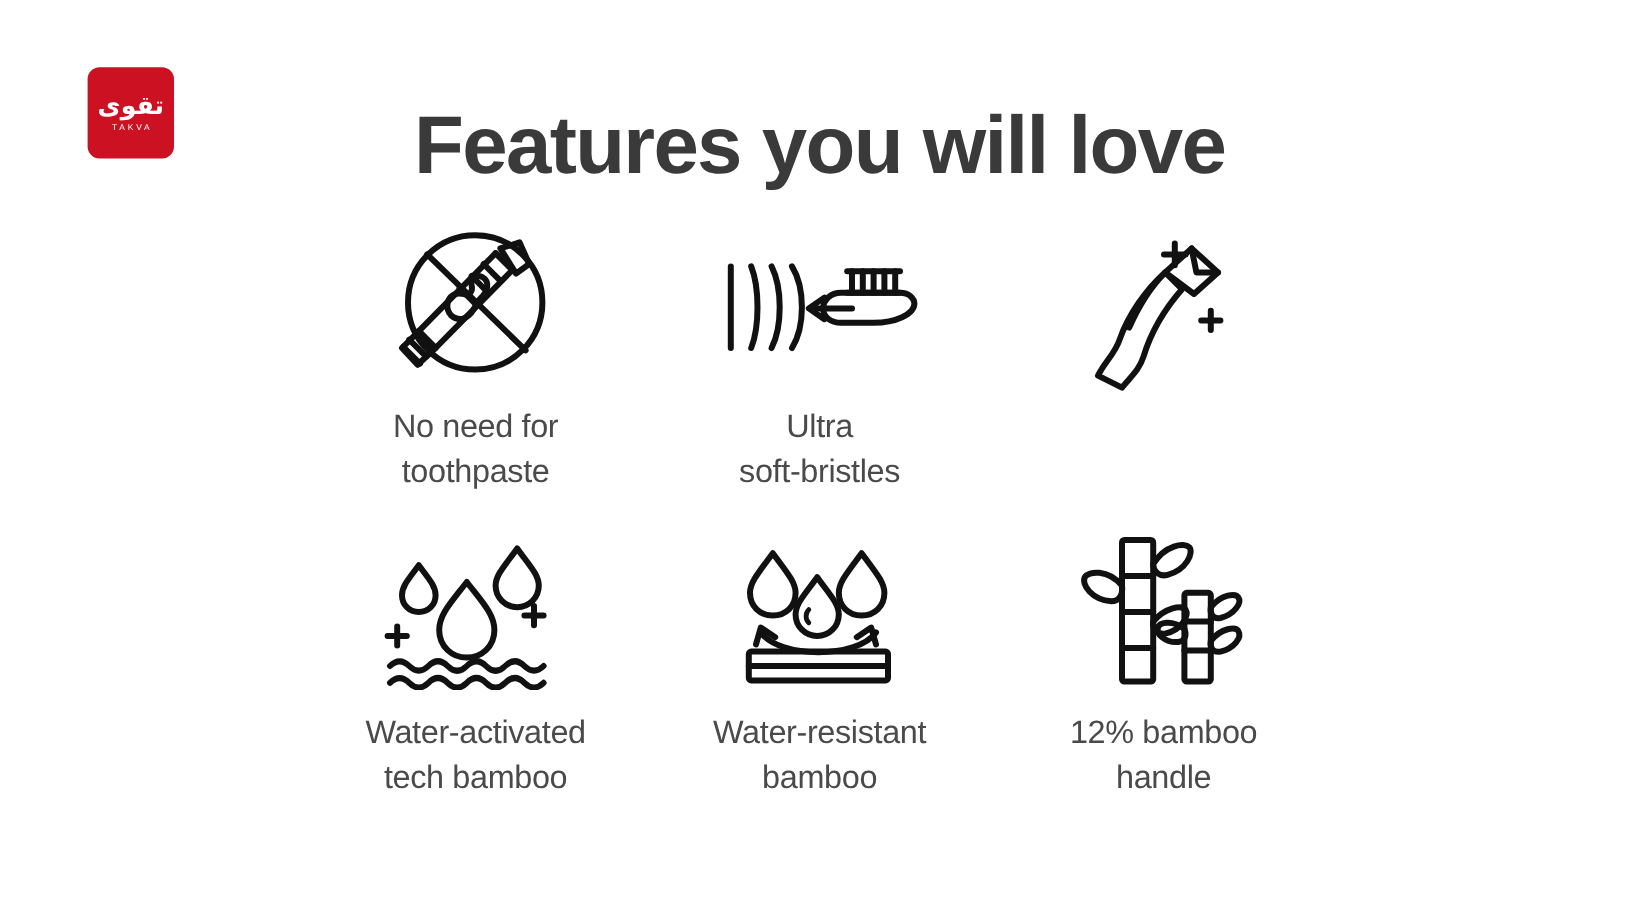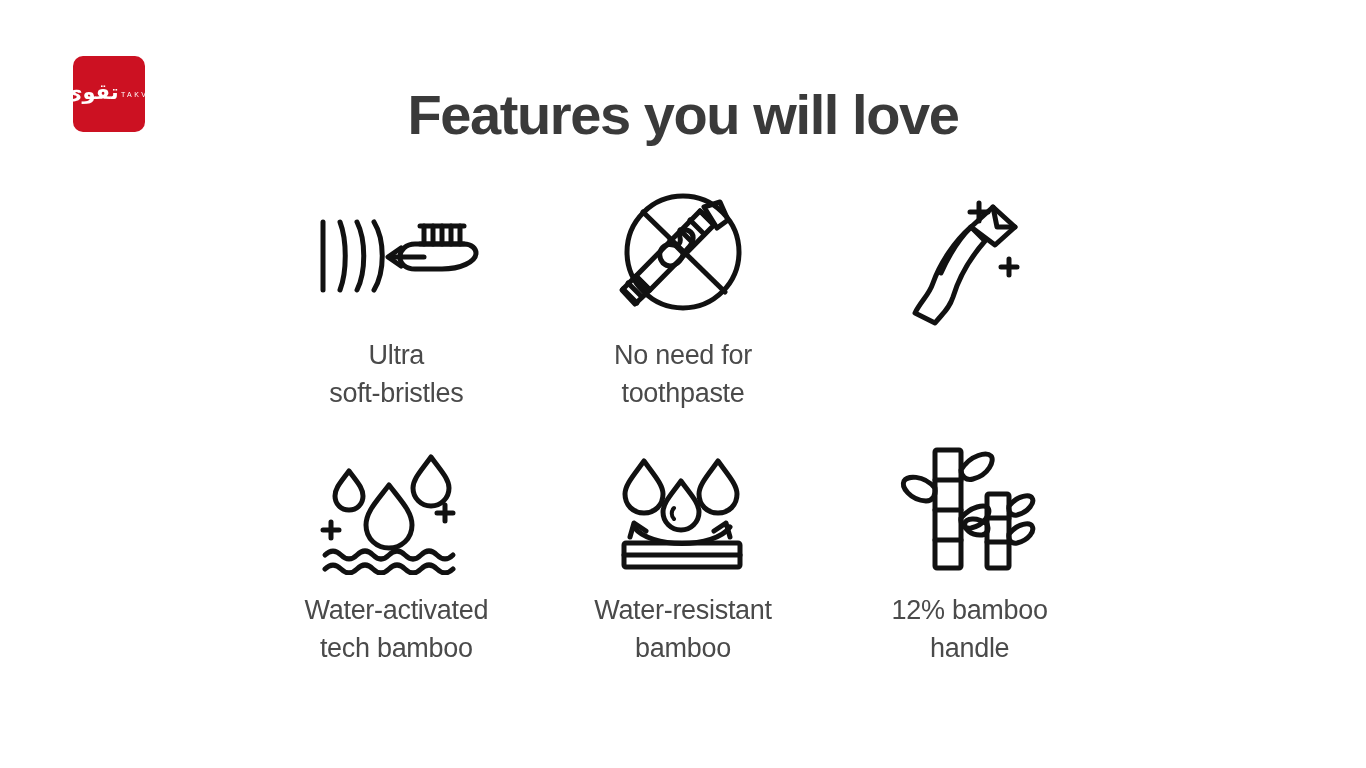--- a/index.html
+++ b/index.html
@@ -18,21 +18,21 @@
   
   #brand-logo {
     position: absolute;
     left: 73px;
     top: 56px;
     width: 72px;
     height: 76px;
     background: #CC1122;
     border-radius: 10px;
     display: flex;
-    flex-direction: row;
+    flex-direction: column;
     align-items: center;
     justify-content: center;
     box-sizing: border-box;
   }
   #brand-logo .logo-ar {
     color: #ffffff;
     font-family: "DejaVu Sans", sans-serif;
     font-size: 21px;
     line-height: 1;
     font-weight: 700;
@@ -53,21 +53,21 @@
   
   #page-title {
     position: absolute;
     top: 84px;
     left: 0;
     width: 1366px;
     text-align: center;
     color: #3A3A3A;
     font-family: "Liberation Sans", sans-serif;
     font-weight: 700;
-    font-size: 56px;
+    font-size: 68px;
     letter-spacing: -1.4px;
     line-height: 1.1;
   }
 
   
   #feature-grid {
     position: absolute;
     left: 253px;
     top: 180px;
     width: 860px;
@@ -111,20 +111,43 @@
   <div class="logo-ar">تقوى</div>
   <div class="logo-latin">TAKVA</div>
 </div>
 
 <div id="page-title">Features you will love</div>
 
 <div id="feature-grid">
 
   <div class="feature-cell">
     <div class="feature-icon">
+      <svg width="150" height="150" viewBox="0 0 150 150" fill="none" stroke="#111111" stroke-width="5" stroke-linecap="round" stroke-linejoin="round">
+        <circle cx="75" cy="72" r="56"></circle>
+        <line x1="35" y1="32" x2="117" y2="112"></line>
+
+        <path d="M28 96 L92 31 L106 45 L42 110 Z"></path>
+
+        <path d="M96 27 L112 22 L120 40 L109 48 Z"></path>
+        <path d="M92 31 L106 45"></path>
+
+        <path d="M28 96 L42 110 L27 124 L14 110 Z"></path>
+        <path d="M20 103 L34 117 M26 97 L40 111 M15 109 L29 123"></path>
+
+        <path d="M72 50 L86 64 M62 60 L76 74 M82 40 L96 54"></path>
+
+        <path d="M55 83 c-6 -7 -3 -16 4 -18 c6 -2 9 3 12 -1 c4 -5 -2 -8 2 -12 c5 -5 13 0 12 7 c-1 8 -8 10 -10 16 c-3 8 -12 15 -20 8 Z"></path>
+      </svg>
+    </div>
+    <div class="feature-label">No need for
+toothpaste</div>
+  </div>
+
+  <div class="feature-cell">
+    <div class="feature-icon">
       <svg width="165" height="110" viewBox="0 0 165 110" fill="none" stroke="#111111" stroke-width="5" stroke-linecap="round" stroke-linejoin="round">
 
         <line x1="9" y1="22" x2="9" y2="90"></line>
         <path d="M26 22 c7 18 7 50 0 68"></path>
         <path d="M43 22 c9 18 9 50 0 68"></path>
         <path d="M60 22 c11 18 11 50 0 68"></path>
 
         <line x1="110" y1="57" x2="75" y2="57"></line>
         <path d="M87 48 L74 57 L87 66"></path>
 
@@ -134,43 +157,20 @@
         <path d="M110 44 L110 26 M119 44 L119 26 M128 44 L128 26 M137 44 L137 26 M146 44 L146 26"></path>
         <path d="M106 26 L150 26"></path>
       </svg>
     </div>
     <div class="feature-label">Ultra
 soft-bristles</div>
   </div>
 
   <div class="feature-cell">
     <div class="feature-icon">
-      <svg width="150" height="150" viewBox="0 0 150 150" fill="none" stroke="#111111" stroke-width="5" stroke-linecap="round" stroke-linejoin="round">
-        <circle cx="75" cy="72" r="56"></circle>
-        <line x1="35" y1="32" x2="117" y2="112"></line>
-
-        <path d="M28 96 L92 31 L106 45 L42 110 Z"></path>
-
-        <path d="M96 27 L112 22 L120 40 L109 48 Z"></path>
-        <path d="M92 31 L106 45"></path>
-
-        <path d="M28 96 L42 110 L27 124 L14 110 Z"></path>
-        <path d="M20 103 L34 117 M26 97 L40 111 M15 109 L29 123"></path>
-
-        <path d="M72 50 L86 64 M62 60 L76 74 M82 40 L96 54"></path>
-
-        <path d="M55 83 c-6 -7 -3 -16 4 -18 c6 -2 9 3 12 -1 c4 -5 -2 -8 2 -12 c5 -5 13 0 12 7 c-1 8 -8 10 -10 16 c-3 8 -12 15 -20 8 Z"></path>
-      </svg>
-    </div>
-    <div class="feature-label">No need for
-toothpaste</div>
-  </div>
-
-  <div class="feature-cell">
-    <div class="feature-icon">
       <svg width="145" height="145" viewBox="0 0 145 145" fill="none" stroke="#111111" stroke-width="5" stroke-linecap="round" stroke-linejoin="round">
 
         <path d="M18 130 c6 -12 14 -18 18 -30 c7 -20 22 -42 38 -56 l14 14 c-14 16 -26 36 -32 56 c-4 12 -10 16 -18 26 Z"></path>
 
         <path d="M74 44 L96 24 L118 44 L98 62 Z"></path>
         <path d="M96 24 L100 44 L118 44"></path>
 
         <path d="M44 90 c8 -18 18 -34 30 -46"></path>
 
         <path d="M82 20 L82 38 M73 29 L91 29"></path>

